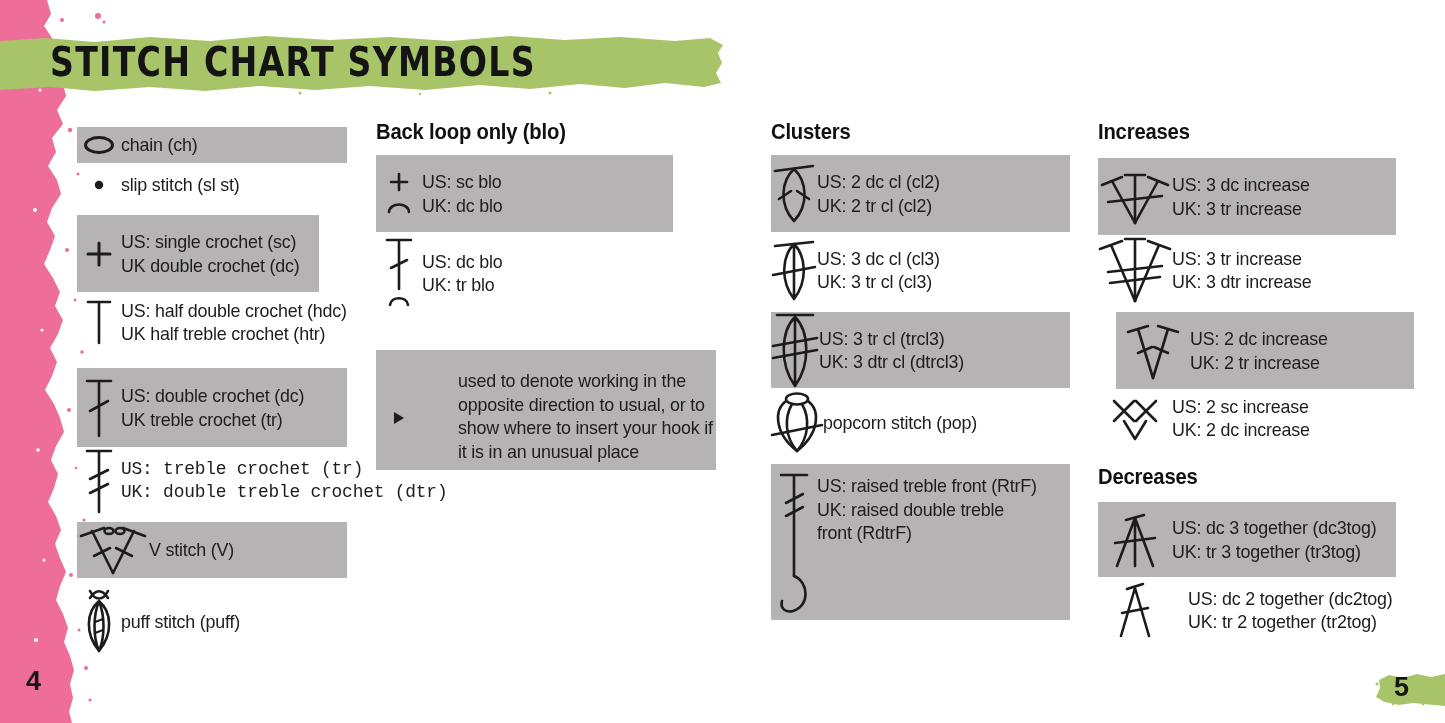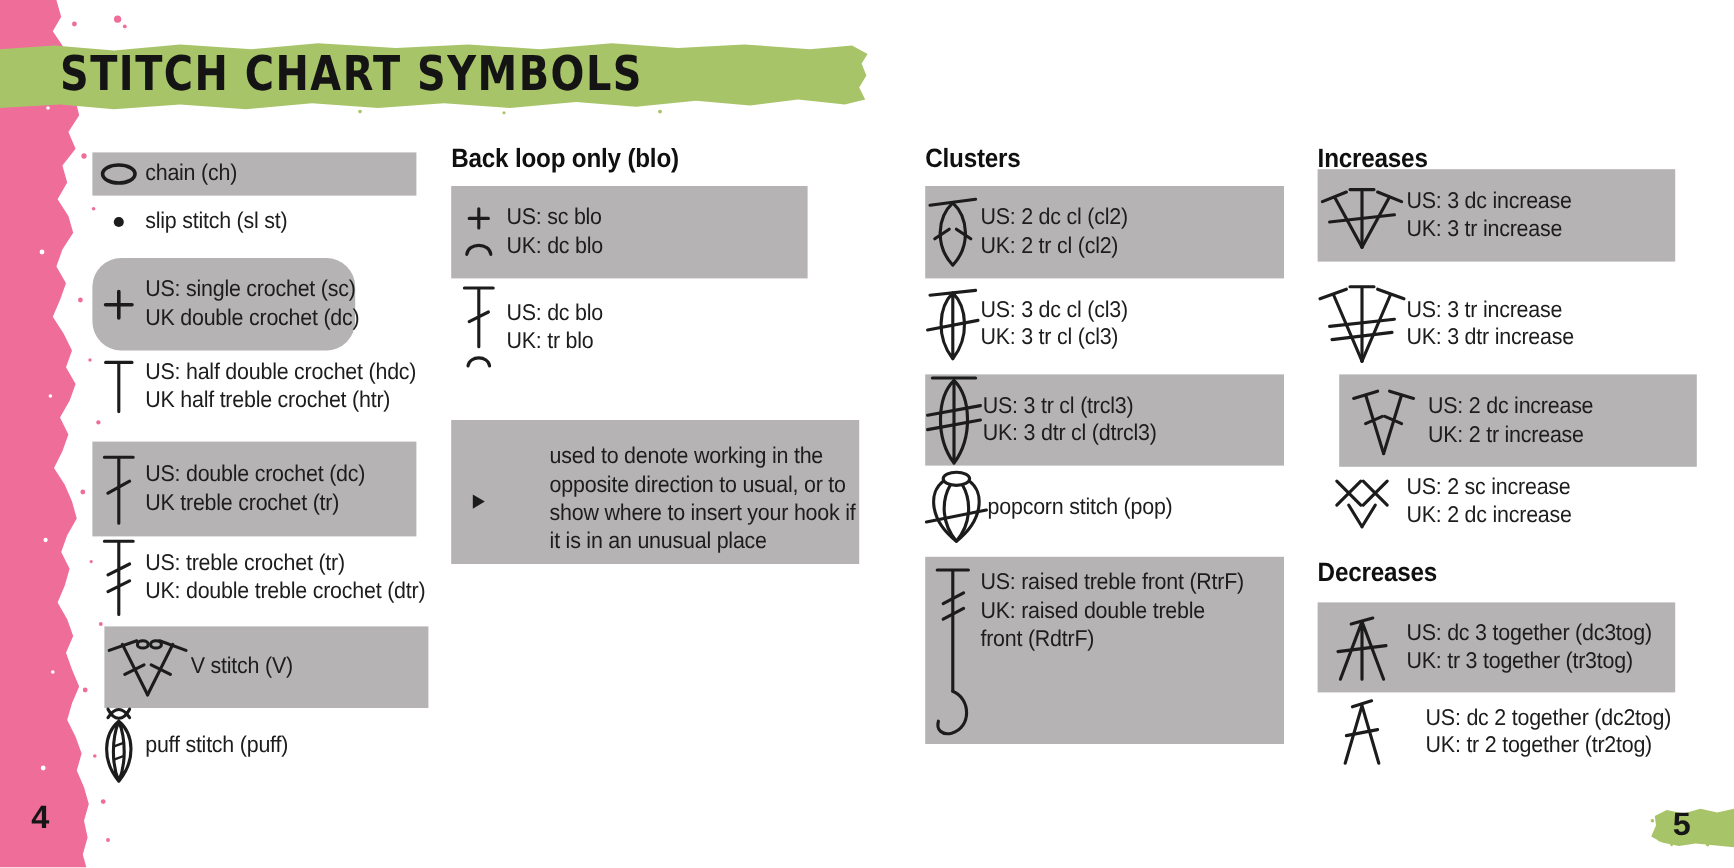--- a/index.html
+++ b/index.html
@@ -109,21 +109,21 @@
   <div class="iconbox">
     <svg class="sym" width="12" height="12" viewBox="0 0 12 12">
         <circle class="fill" cx="6" cy="6" r="4.2"></circle>
       </svg>
   </div>
   <div class="txt">
       <div class="line">slip stitch (sl st)</div>
     </div>
 </div>
 
-<div class="row shaded" style="left:77px; top:215px; width:219px; height:77px;border-radius:24px;">
+<div class="row shaded" style="left:77px; top:215px; width:242px; height:77px;">
   <div class="iconbox">
     <svg class="sym" width="26" height="26" viewBox="0 0 26 26">
         <path d="M13 2 V24 M2 13 H24" style="stroke-width:3"></path>
       </svg>
   </div>
   <div class="txt">
     <div class="line">US: single crochet (sc)</div>
     <div class="line">UK double crochet (dc)</div>
   </div>
 </div>
@@ -145,33 +145,33 @@
     <svg class="sym" width="30" height="60" viewBox="0 0 30 60">
         <path d="M3 3 H27 M15 3 V58 M6 33 L24 23"></path>
       </svg>
   </div>
   <div class="txt">
     <div class="line">US: double crochet (dc)</div>
     <div class="line">UK treble crochet (tr)</div>
   </div>
 </div>
 
-<div class="row" style="left:77px; top:449px; width:270px; height:64px;">
+<div class="row" style="left:77px; top:449px; width:270px; height:64px;font-family:Liberation Mono, monospace;">
   <div class="iconbox">
     <svg class="sym" width="30" height="66" viewBox="0 0 30 66">
         <path d="M3 3 H27 M15 3 V64 M6 31 L24 22 M6 45 L24 36"></path>
       </svg>
   </div>
   <div class="txt">
     <div class="line">US: treble crochet (tr)</div>
     <div class="line">UK: double treble crochet (dtr)</div>
   </div>
 </div>
 
-<div class="row shaded" style="left:87px; top:522px; width:270px; height:68px;">
+<div class="row shaded" style="left:77px; top:522px; width:270px; height:56px;">
   <div class="iconbox" style="flex-basis:72px;">
     <svg class="sym" width="68" height="54" viewBox="0 0 68 54">
       <path d="M2 13 L25 5 M13 8 L34 50 M15 33 L31 25"></path>
       <ellipse cx="30" cy="8" rx="4.5" ry="3"></ellipse>
       <ellipse cx="41" cy="8" rx="4.5" ry="3"></ellipse>
       <path d="M44 5 L66 13 M55 8 L34 50 M37 25 L53 33"></path>
     </svg>
   </div>
   <div class="txt">
       <div class="line">V stitch (V)</div>
@@ -293,21 +293,21 @@
       <path d="M17 104 C 32 110 33 134 16 139 C 8 141 3 136 5 129"></path>
     </svg>
   </div>
   <div class="txt" style="margin-top:10px;">
     <div class="line">US: raised treble front (RtrF)</div>
     <div class="line">UK: raised double treble</div>
     <div class="line">front (RdtrF)</div>
   </div>
 </div>
 
-<div class="row shaded" style="left:1098px; top:141px; width:298px; height:77px;">
+<div class="row shaded" style="left:1098px; top:158px; width:298px; height:77px;">
   <div class="iconbox" style="flex-basis:74px;">
     <svg class="sym" width="70" height="56" viewBox="0 0 70 56">
       <path d="M2 16 L22 8 M12 12 L35 54"></path>
       <path d="M25 6 H45 M35 6 V54"></path>
       <path d="M48 8 L68 16 M58 12 L35 54"></path>
       <path d="M8 33 L62 27"></path>
     </svg>
   </div>
   <div class="txt">
     <div class="line">US: 3 dc increase</div>

